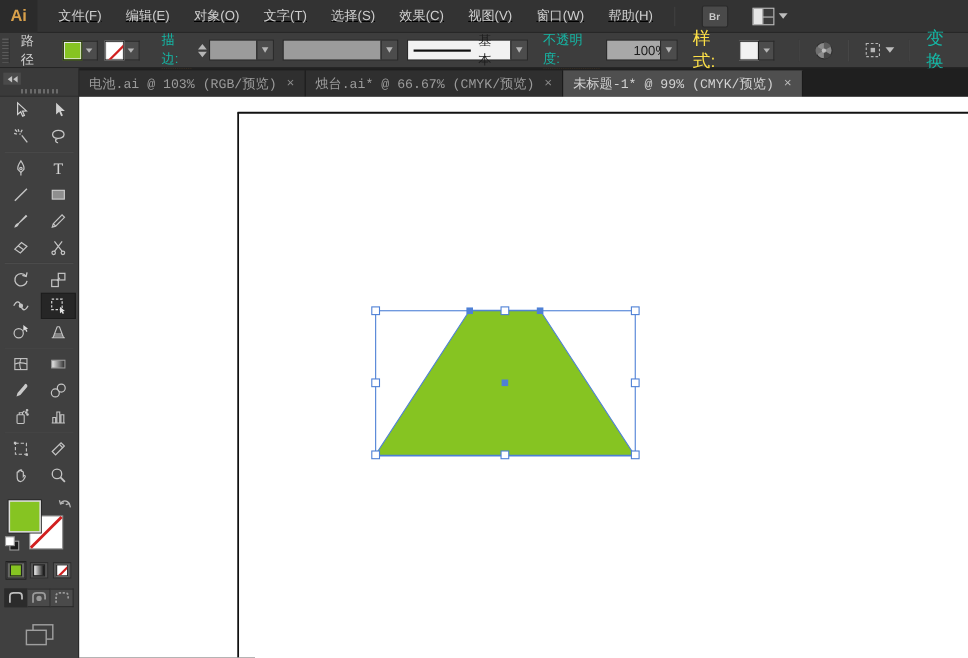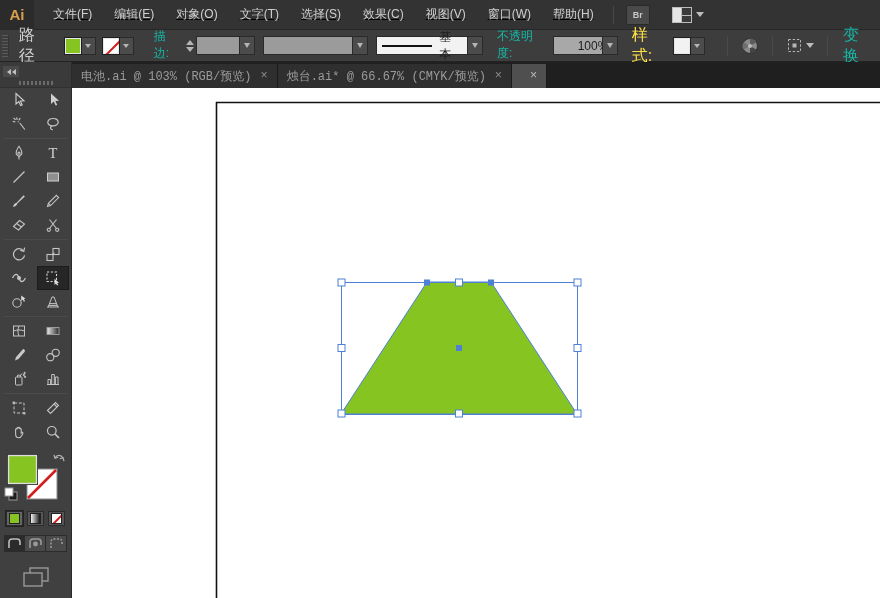--- a/index.html
+++ b/index.html
@@ -6,34 +6,34 @@
   html,body { width:880px; height:598px; overflow:hidden; }
   body { font-family:"Liberation Sans","DejaVu Sans",sans-serif; background:#333; }
   .app { width:880px; height:598px; display:flex; flex-direction:column; background:#333; }
 
   
   .menubar { height:30px; background:#333333; display:flex; align-items:center; border-bottom:1px solid #272727; flex:0 0 30px; }
   .logo { width:34px; height:30px; background:#2b2b2b; color:#d8a04b; font-weight:bold; font-size:15px; display:flex; align-items:center; justify-content:center; }
   .menu-items { display:flex; align-items:center; margin-left:8px;text-decoration:underline; }
   .menu-item { color:#cfcfcf; font-size:12px; padding:0 11px; height:30px; display:flex; align-items:center; cursor:default; }
   .mb-sep { width:1px; height:18px; background:#252525; border-right:1px solid #474747; margin:0 8px; }
-  .br-btn { width:24px; height:20px; background:#4a4a4a; border:1px solid #2a2a2a; border-radius:2px; color:#c8c8c8; font-size:9px; font-weight:bold; display:flex; align-items:center; justify-content:center; margin-left:4px; }
+  .br-btn { width:24px; height:20px; background:#4a4a4a; border:1px solid #2a2a2a; border-radius:2px; color:#c8c8c8; font-size:9px; font-weight:bold; display:flex; align-items:center; justify-content:center; margin-left:16px; }
   .ws-btn { display:flex; align-items:center; margin-left:22px; gap:4px; }
   .ws-glyph { width:20px; height:16px; border:1px solid #bdbdbd; background:#3a3a3a; position:relative; }
   .ws-glyph:before { content:""; position:absolute; left:8px; top:0; bottom:0; width:1px; background:#bdbdbd; }
   .ws-glyph:after  { content:""; position:absolute; left:8px; right:0; top:7px; height:1px; background:#bdbdbd; }
   .ws-glyph .pane { position:absolute; left:0; top:0; width:8px; height:100%; background:#e6e6e6; }
   .caret { width:0; height:0; border-left:4px solid transparent; border-right:4px solid transparent; border-top:5px solid #bdbdbd; }
 
   
   .controlbar { height:32px; background:#3d3d3d; border-bottom:1px solid #232323; display:flex; align-items:center; flex:0 0 32px; padding-left:2px; }
   .grip { width:7px; height:22px; margin-right:6px;
           background:repeating-linear-gradient(to bottom,#5a5a5a 0 1px,transparent 1px 3px);
           border-right:1px solid #333; }
-  .ctx-label { color:#d0d0d0; font-size:16px; margin:0 14px 0 4px; }
+  .ctx-label { color:#d0d0d0; font-size:12px; margin:0 14px 0 4px; }
   .swgroup { display:flex; align-items:center; height:20px; margin-right:6px; }
   .swgroup .sw { width:18px; height:18px; border:1px solid #1f1f1f; box-shadow:inset 0 0 0 1px #e8e8e8; }
   .sw.fill-green { background:#86c422; }
   .sw.none { background:#fff; position:relative; overflow:hidden; }
   .sw.none:before { content:""; position:absolute; left:-3px; top:7px; width:30px; height:2px; background:#d11f1f; transform:rotate(-45deg); }
   .arrow-seg { width:14px; height:18px; background:#4c4c4c; border:1px solid #2a2a2a; border-left:none; display:flex; align-items:center; justify-content:center; }
   .arrow-seg .caret { border-top-color:#b5b5b5; border-left-width:3px; border-right-width:3px; border-top-width:4px; }
   .link { font-size:12px; color:#14b8a6; border-bottom:1px dotted #b47a36; margin:0 6px; cursor:pointer; }
   .plain-label { font-size:16px; color:#fde047; margin:0 6px; }
   .stepper { display:flex; flex-direction:column; justify-content:center; gap:2px; margin-right:2px; }
@@ -492,20 +492,21 @@
       <div class="tabstrip">
         <div class="tab">
           <span>电池.ai @ 103% (RGB/预览)</span>
           <span class="close">×</span>
         </div>
         <div class="tab">
           <span>烛台.ai* @ 66.67% (CMYK/预览)</span>
           <span class="close">×</span>
         </div>
         <div class="tab active">
+          <span>未标题-1* @ 99% (CMYK/预览)</span>
           <span class="close">×</span>
         </div>
       </div>
 
       <div class="canvas">
         <svg width="808" height="510" viewBox="0 0 808 510">
 
           <g>
             <line x1="144.5" y1="14" x2="144.5" y2="510" stroke="#111" stroke-width="1.6"></line>
             <line x1="144" y1="14.5" x2="808" y2="14.5" stroke="#111" stroke-width="1.6"></line>

